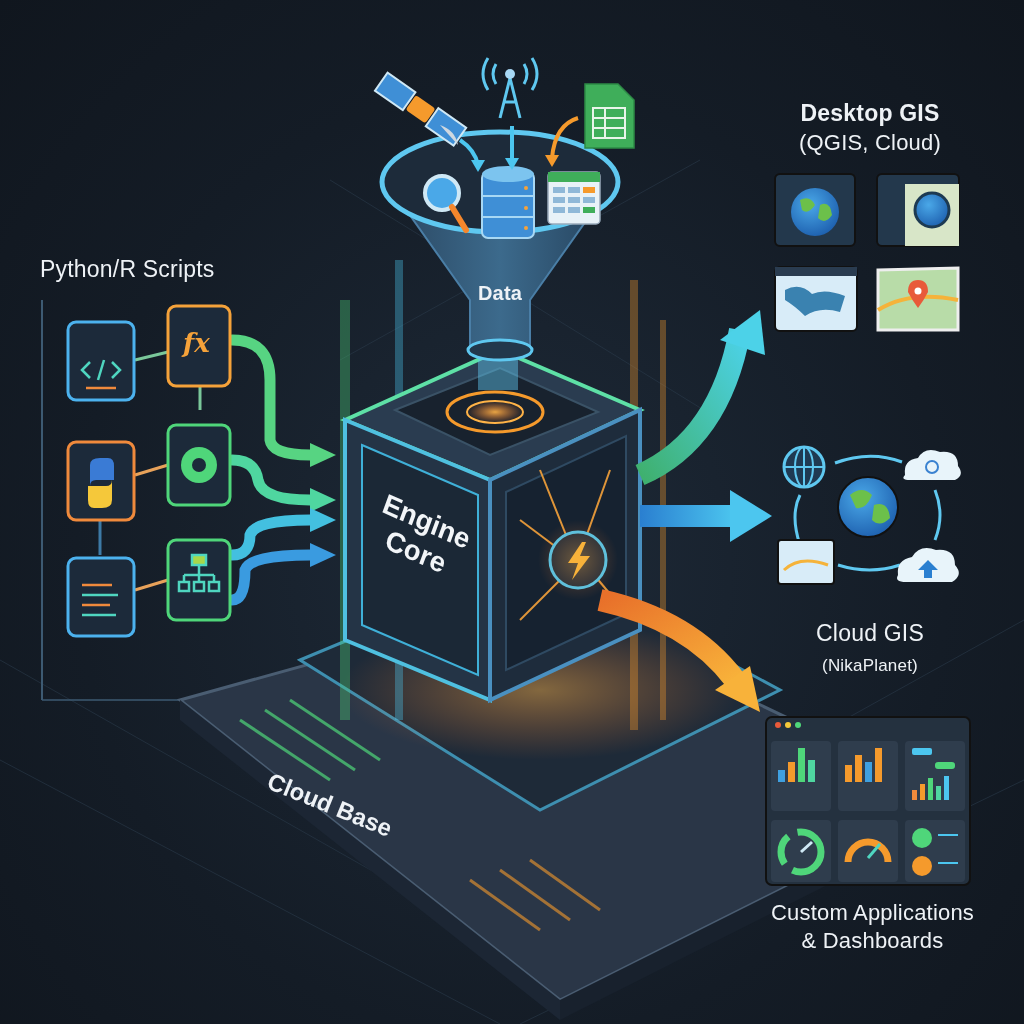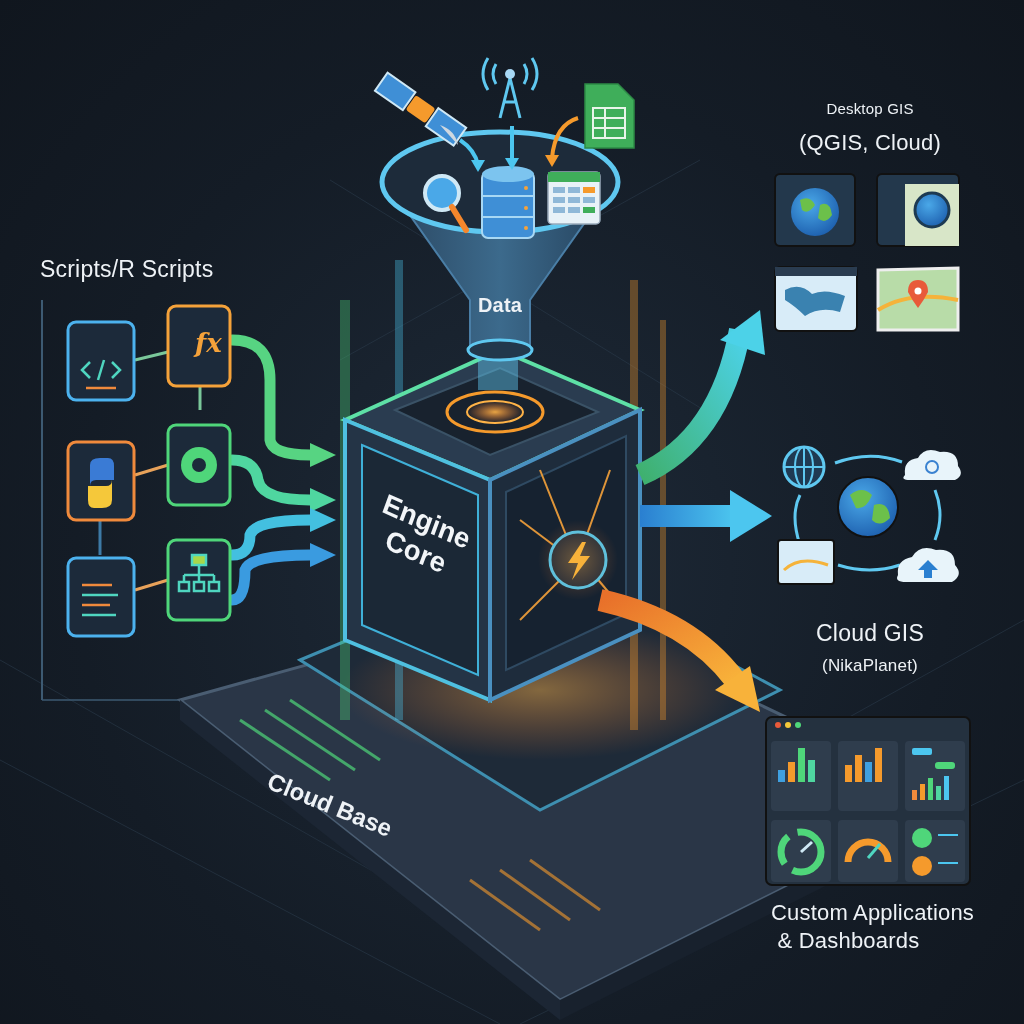--- a/index.html
+++ b/index.html
@@ -319,32 +319,32 @@
       </g>
     <g>
         <circle cx="922" cy="838" r="10" fill="#4fd67a"></circle>
         <circle cx="922" cy="866" r="10" fill="#f59a2c"></circle>
         <line x1="938" y1="835" x2="958" y2="835" stroke="#4cc6ef" stroke-width="2"></line>
         <line x1="938" y1="863" x2="958" y2="863" stroke="#4cc6ef" stroke-width="2"></line>
       </g>
   </g>
 </svg>
 
-<div class="label" style="left:460px;top:294px;width:80px;font-size:20px;font-weight:bold;">Data</div>
-<div class="label" style="left:40px;top:256px;width:240px;font-size:23px;text-align:left;">Scripts/R Scripts</div>
-
-<div class="label" style="left:760px;top:100px;width:220px;font-size:15px;font-weight:normal;">Desktop GIS</div>
+<div class="label" style="left:460px;top:282px;width:80px;font-size:20px;font-weight:bold;">Data</div>
+<div class="label" style="left:40px;top:256px;width:240px;font-size:23px;text-align:left;">Python/R Scripts</div>
+
+<div class="label" style="left:760px;top:100px;width:220px;font-size:23px;font-weight:bold;">Desktop GIS</div>
 <div class="label" style="left:760px;top:130px;width:220px;font-size:22px;">(QGIS, Cloud)</div>
 
 <div class="label" style="left:770px;top:620px;width:200px;font-size:23px;">Cloud GIS</div>
 <div class="label" style="left:770px;top:632px;width:200px;font-size:17px;margin-top:24px;">(NikaPlanet)</div>
 
 <div class="label" style="left:740px;top:900px;width:265px;font-size:22px;text-align:center;">Custom Applications</div>
-<div class="label" style="left:716px;top:928px;width:265px;font-size:22px;">&amp; Dashboards</div>
+<div class="label" style="left:740px;top:928px;width:265px;font-size:22px;">&amp; Dashboards</div>
 
 <div class="abs" style="left:366px;top:505px;width:110px;transform:rotate(20deg) skewY(4deg);text-align:center;color:#f2f5f8;font-weight:bold;font-size:28px;line-height:32px;">
   <div>Engine</div>
   <div>Core</div>
 </div>
 
-<div class="abs" style="left:183px;top:328px;width:36px;font-family:'DejaVu Serif',serif;font-style:italic;color:#f5a23a;font-size:26px;font-weight:bold;margin-left:12px;">fx</div>
+<div class="abs" style="left:183px;top:328px;width:36px;font-family:'DejaVu Serif',serif;font-style:italic;color:#f5a23a;font-size:26px;font-weight:bold;">fx</div>
 
 <div class="abs" style="left:262px;top:800px;width:180px;transform:rotate(22deg);color:#eef2f6;font-weight:bold;font-size:24px;">Cloud Base</div>
 
 </body></html>

